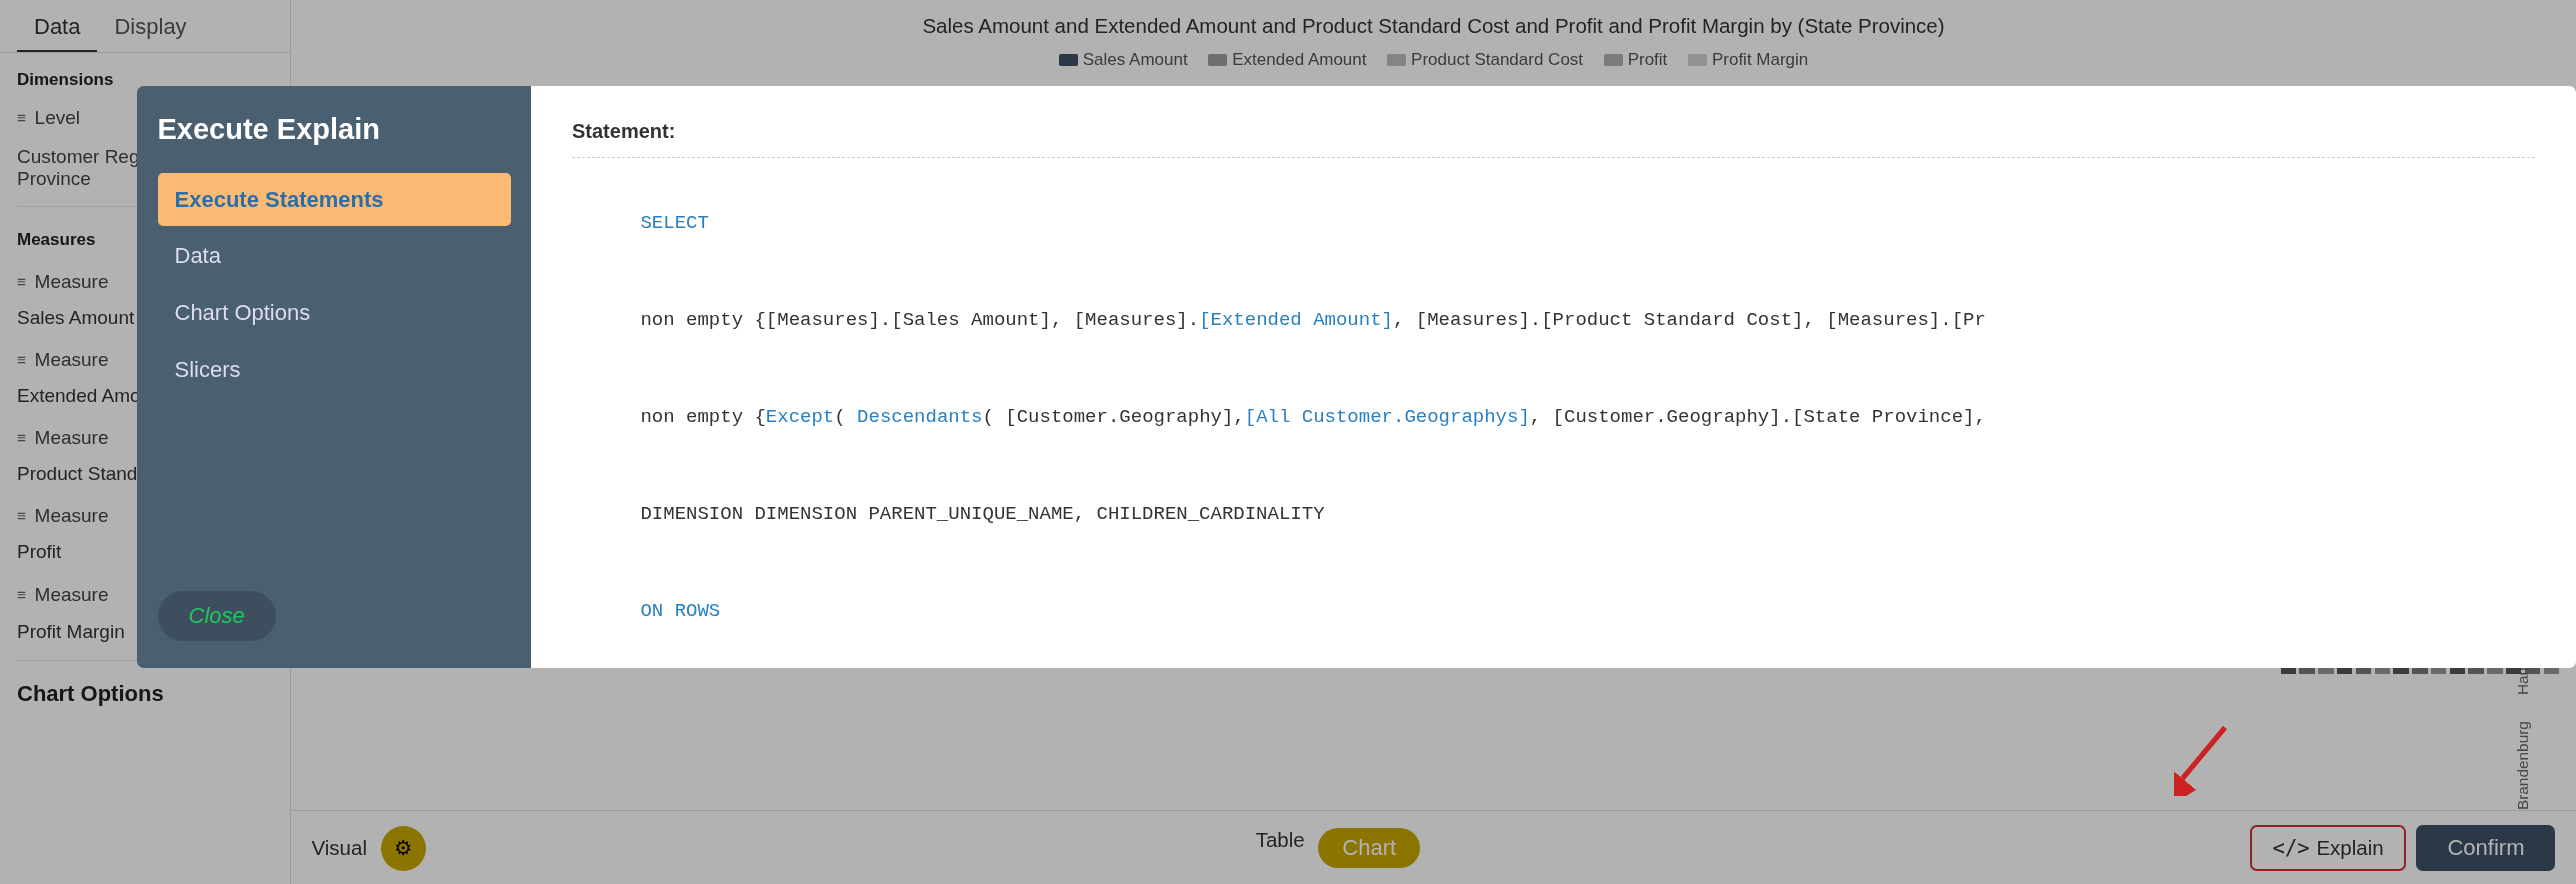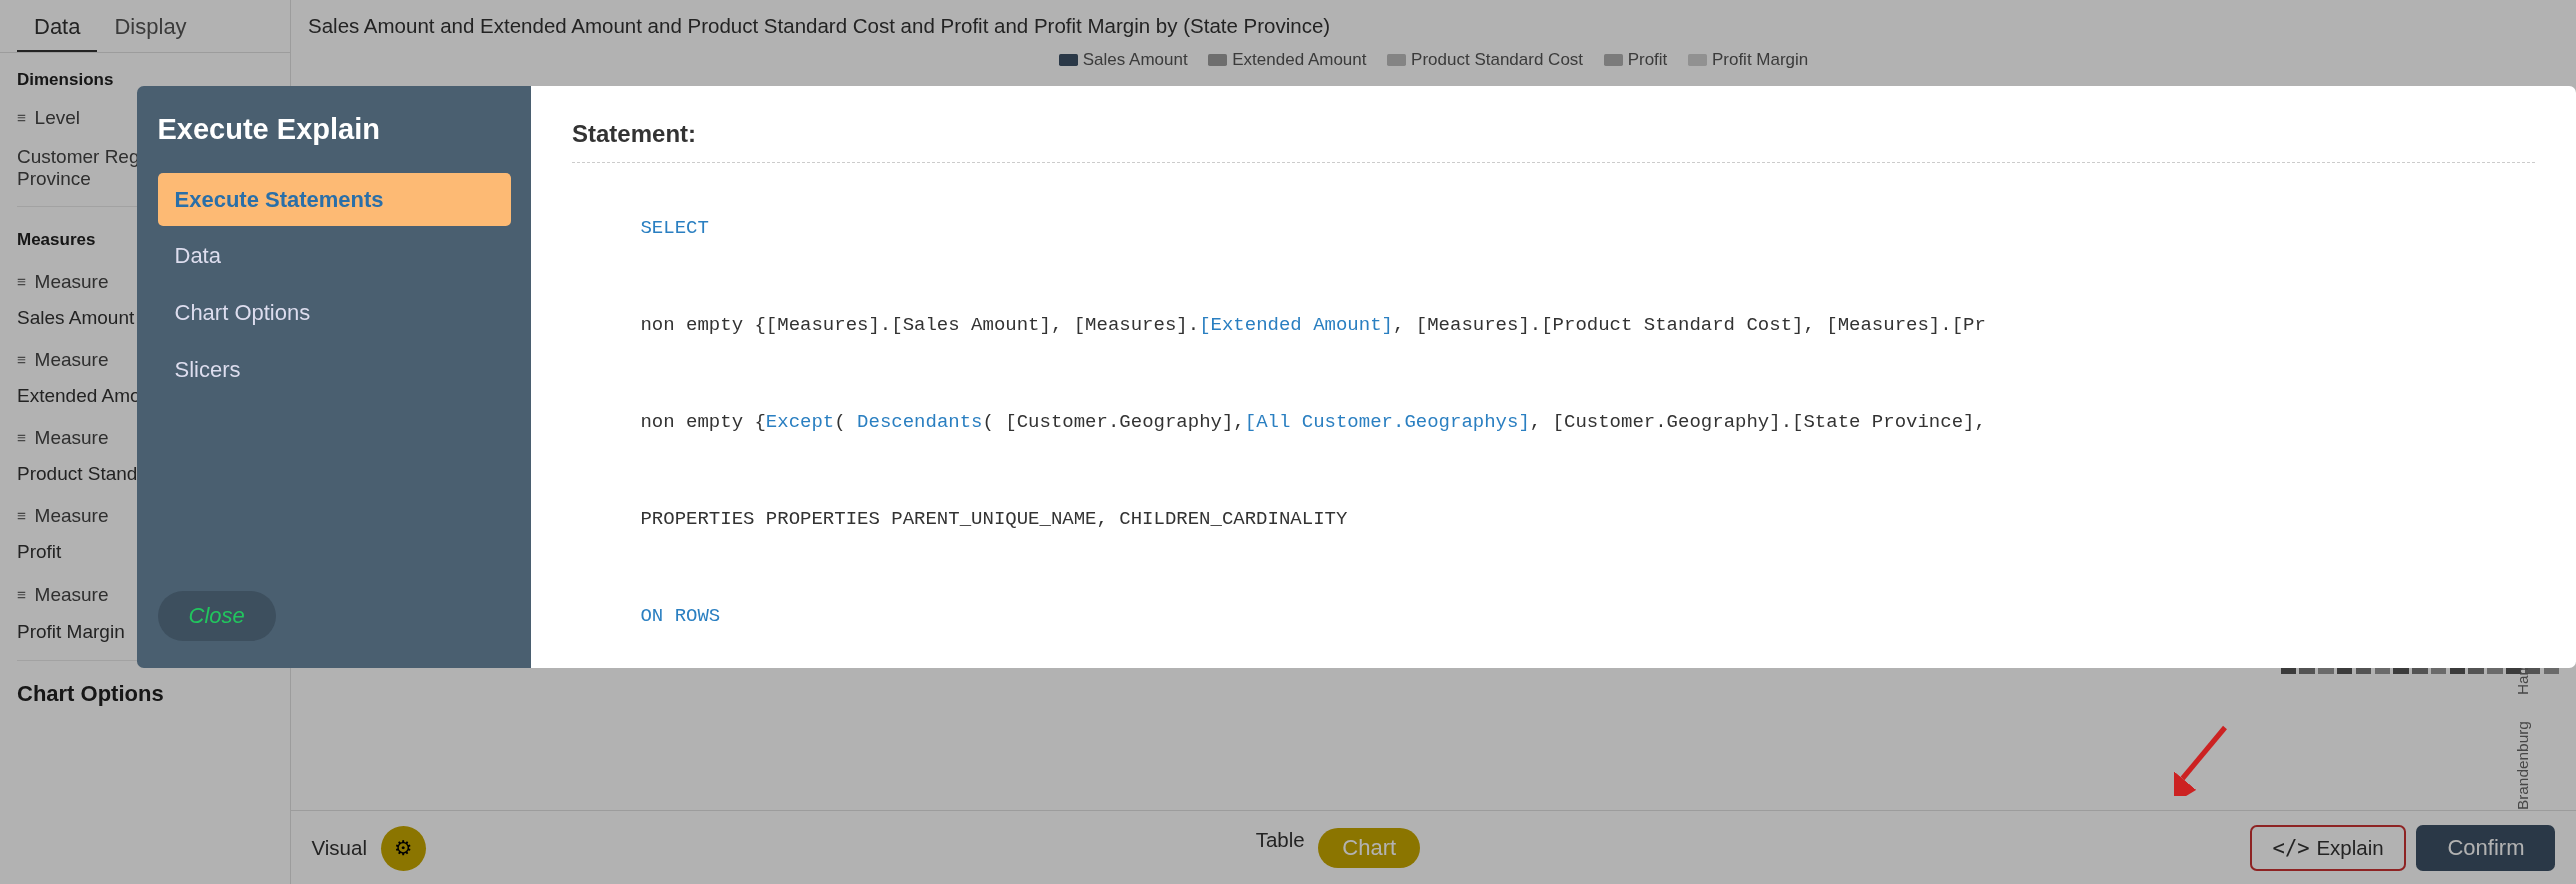--- a/index.html
+++ b/index.html
@@ -121,21 +121,21 @@
       position: relative;
       background: #fff;
     }
 
     .chart-title-bar {
       padding: 13.7px 17px 6.8px;
       font-size: 20.5px;
       color: #333;
       font-weight: 400;
       border-bottom: none;
-      text-align: left;
+      text-align: center;
     }
 
     .legend-bar {
       display: flex;
       align-items: center;
       justify-content: center;
       gap: 20.5px;
       padding: 5.1px 17px;
       font-size: 17px;
       color: #555;
@@ -325,21 +325,21 @@
       background: #fff;
       margin-top: 86px;
       border-radius: 0 6.8px 6.8px 0;
       padding: 34px 41px;
       height: 582px;
       overflow-y: auto;
       position: relative;
     }
 
     .statement-title {
-      font-size: 24px;
+      font-size: 20px;
       font-weight: 600;
       color: #333;
       margin-bottom: 17px;
       padding-bottom: 13.7px;
       border-bottom: 0.9px dashed #ccc;
     }
 
     .statement-code {
       font-family: 'Courier New', monospace;
       font-size: 19px;
@@ -541,21 +541,21 @@
   <div class="statement-panel">
     <div class="statement-title">Statement:</div>
 
     <div class="statement-code">
       <span class="code-keyword">SELECT</span>
       <br>
       <span class="code-normal">non empty {[Measures].[Sales Amount], [Measures].</span><span class="code-keyword">[Extended Amount]</span><span class="code-normal">, [Measures].[Product Standard Cost], [Measures].[Pr</span>
       <br>
       <span class="code-normal">non empty {</span><span class="code-keyword">Except</span><span class="code-normal">( </span><span class="code-keyword">Descendants</span><span class="code-normal">( [Customer.Geography],</span><span class="code-keyword">[All Customer.Geographys]</span><span class="code-normal">, [Customer.Geography].[State Province],</span>
       <br>
-      <span class="code-normal">PROPERTIES PROPERTIES PARENT_UNIQUE_NAME, CHILDREN_CARDINALITY</span>
+      <span class="code-normal">DIMENSION DIMENSION PARENT_UNIQUE_NAME, CHILDREN_CARDINALITY</span>
       <br>
       <span class="code-keyword">ON ROWS</span>
       <br>
       
     </div>
 
   </div>
 
   <div style="position:absolute; bottom:86px; right:334px; z-index:300;">
     <svg width="68" height="86" viewBox="0 0 80 100">

